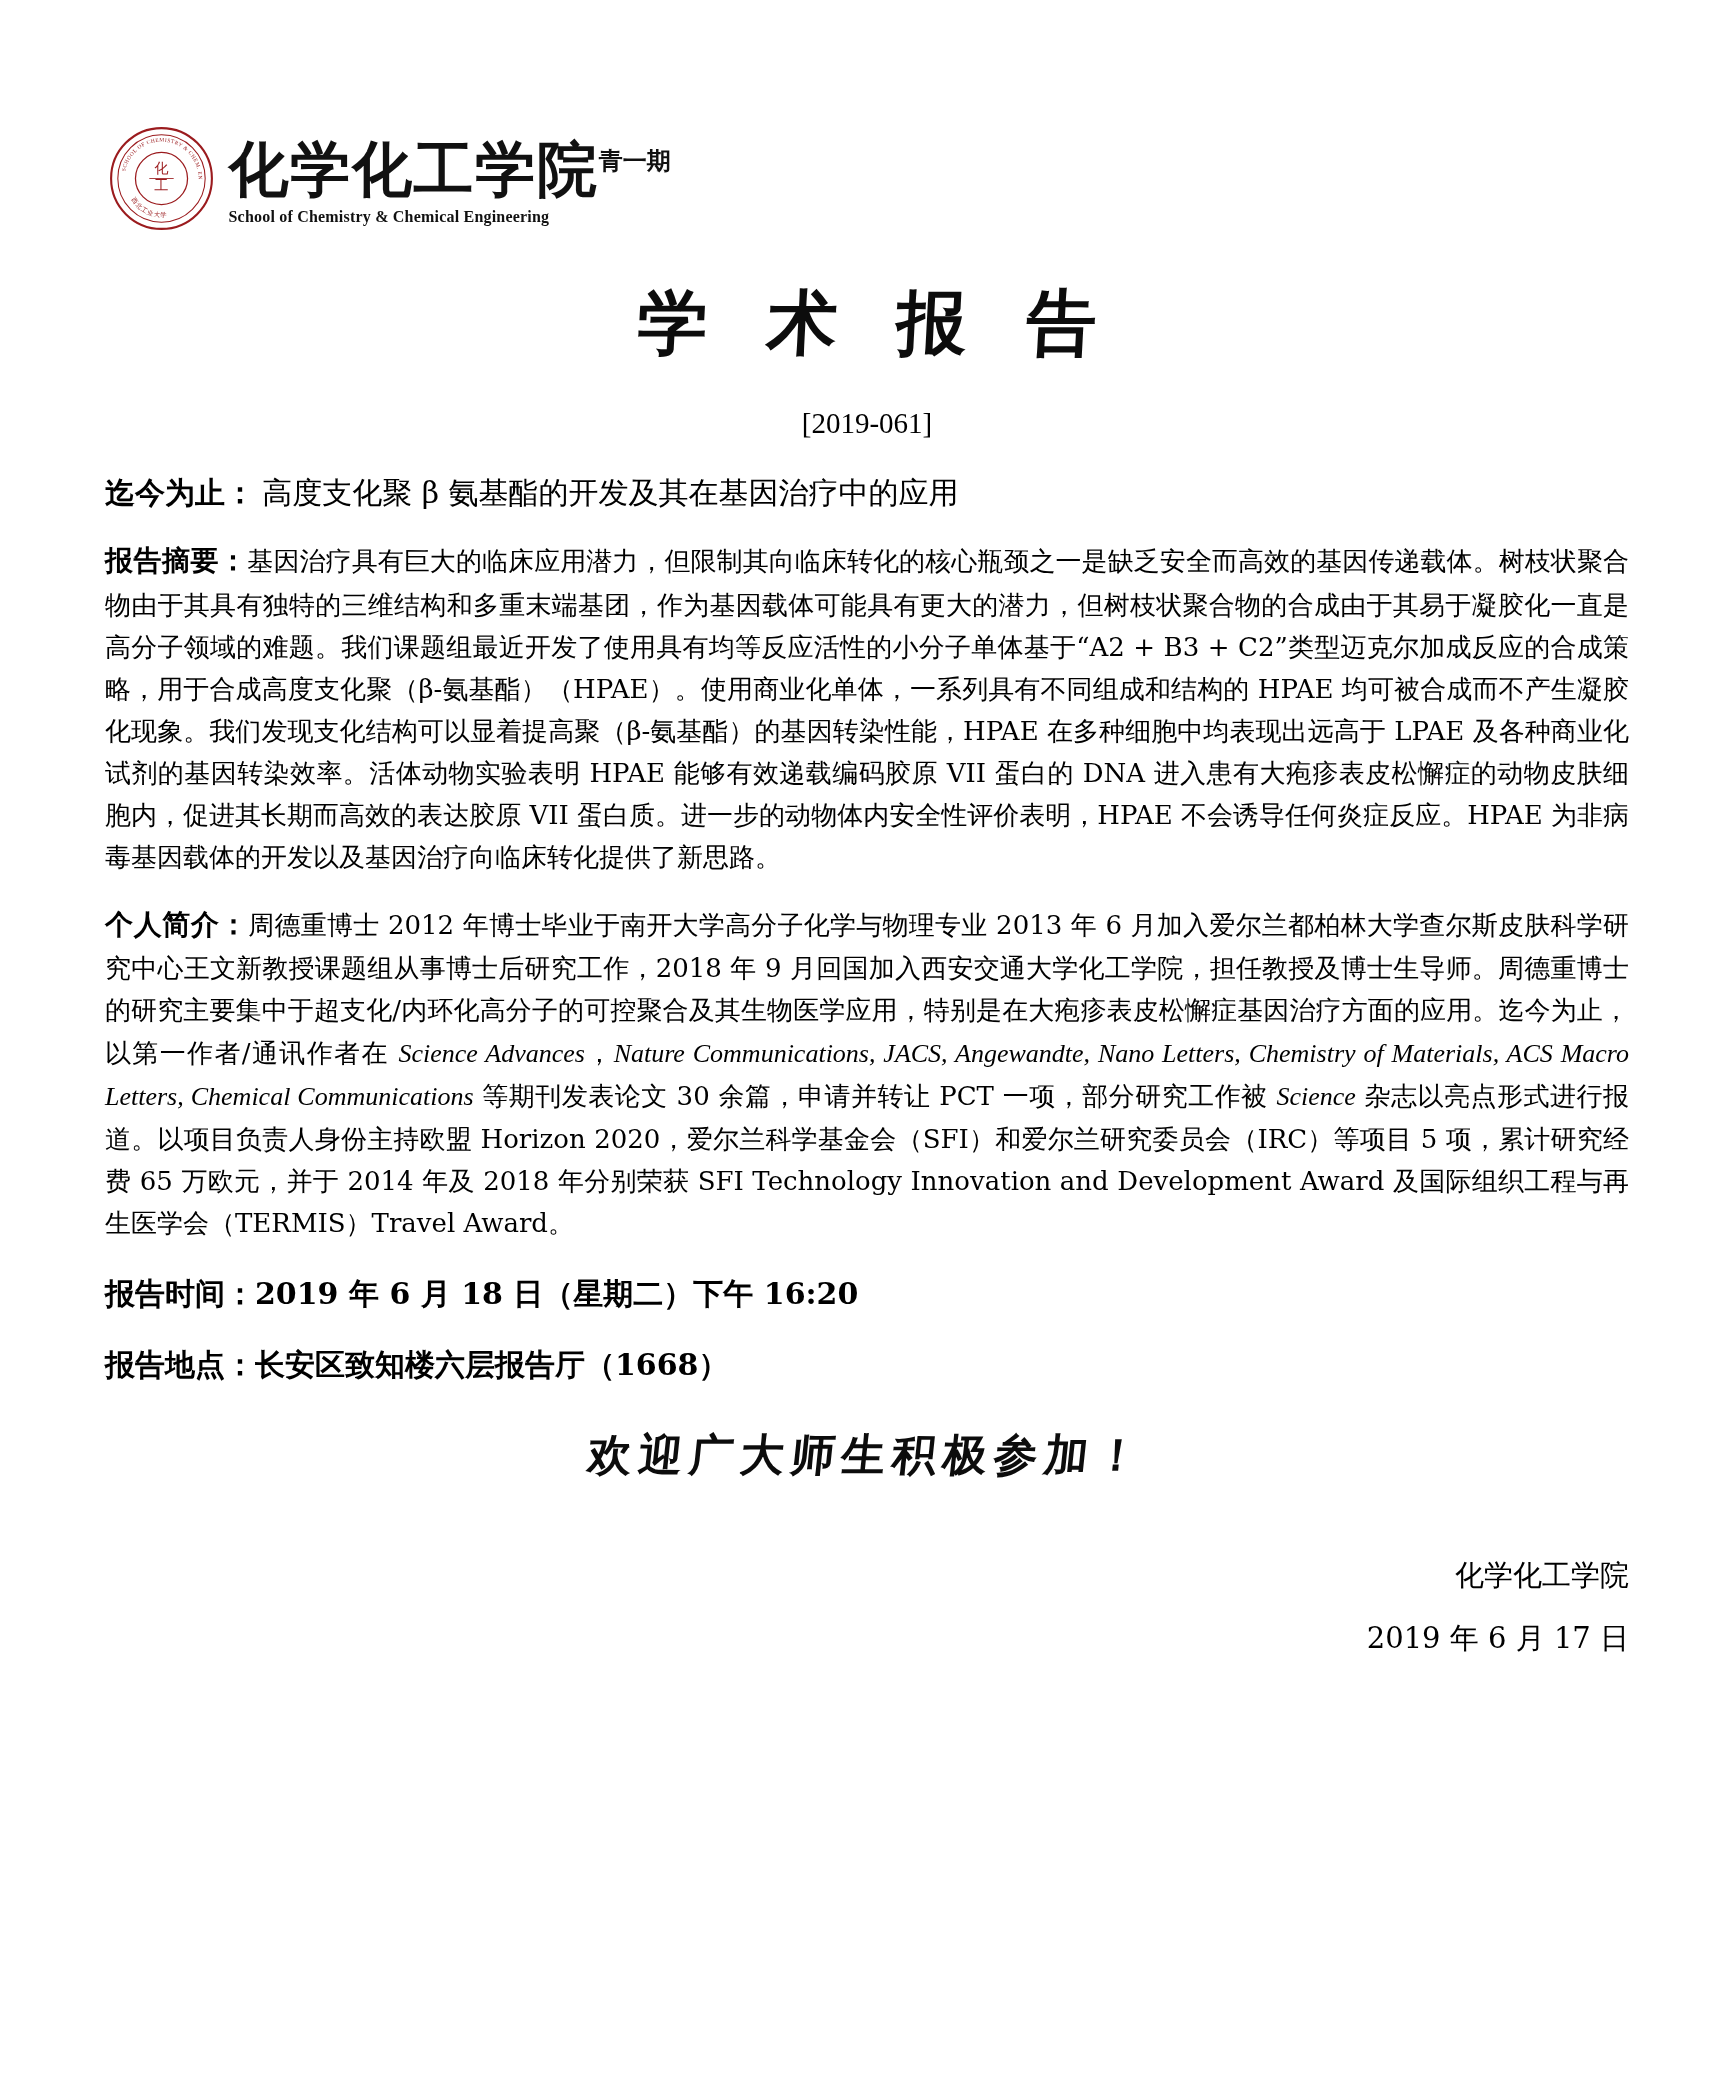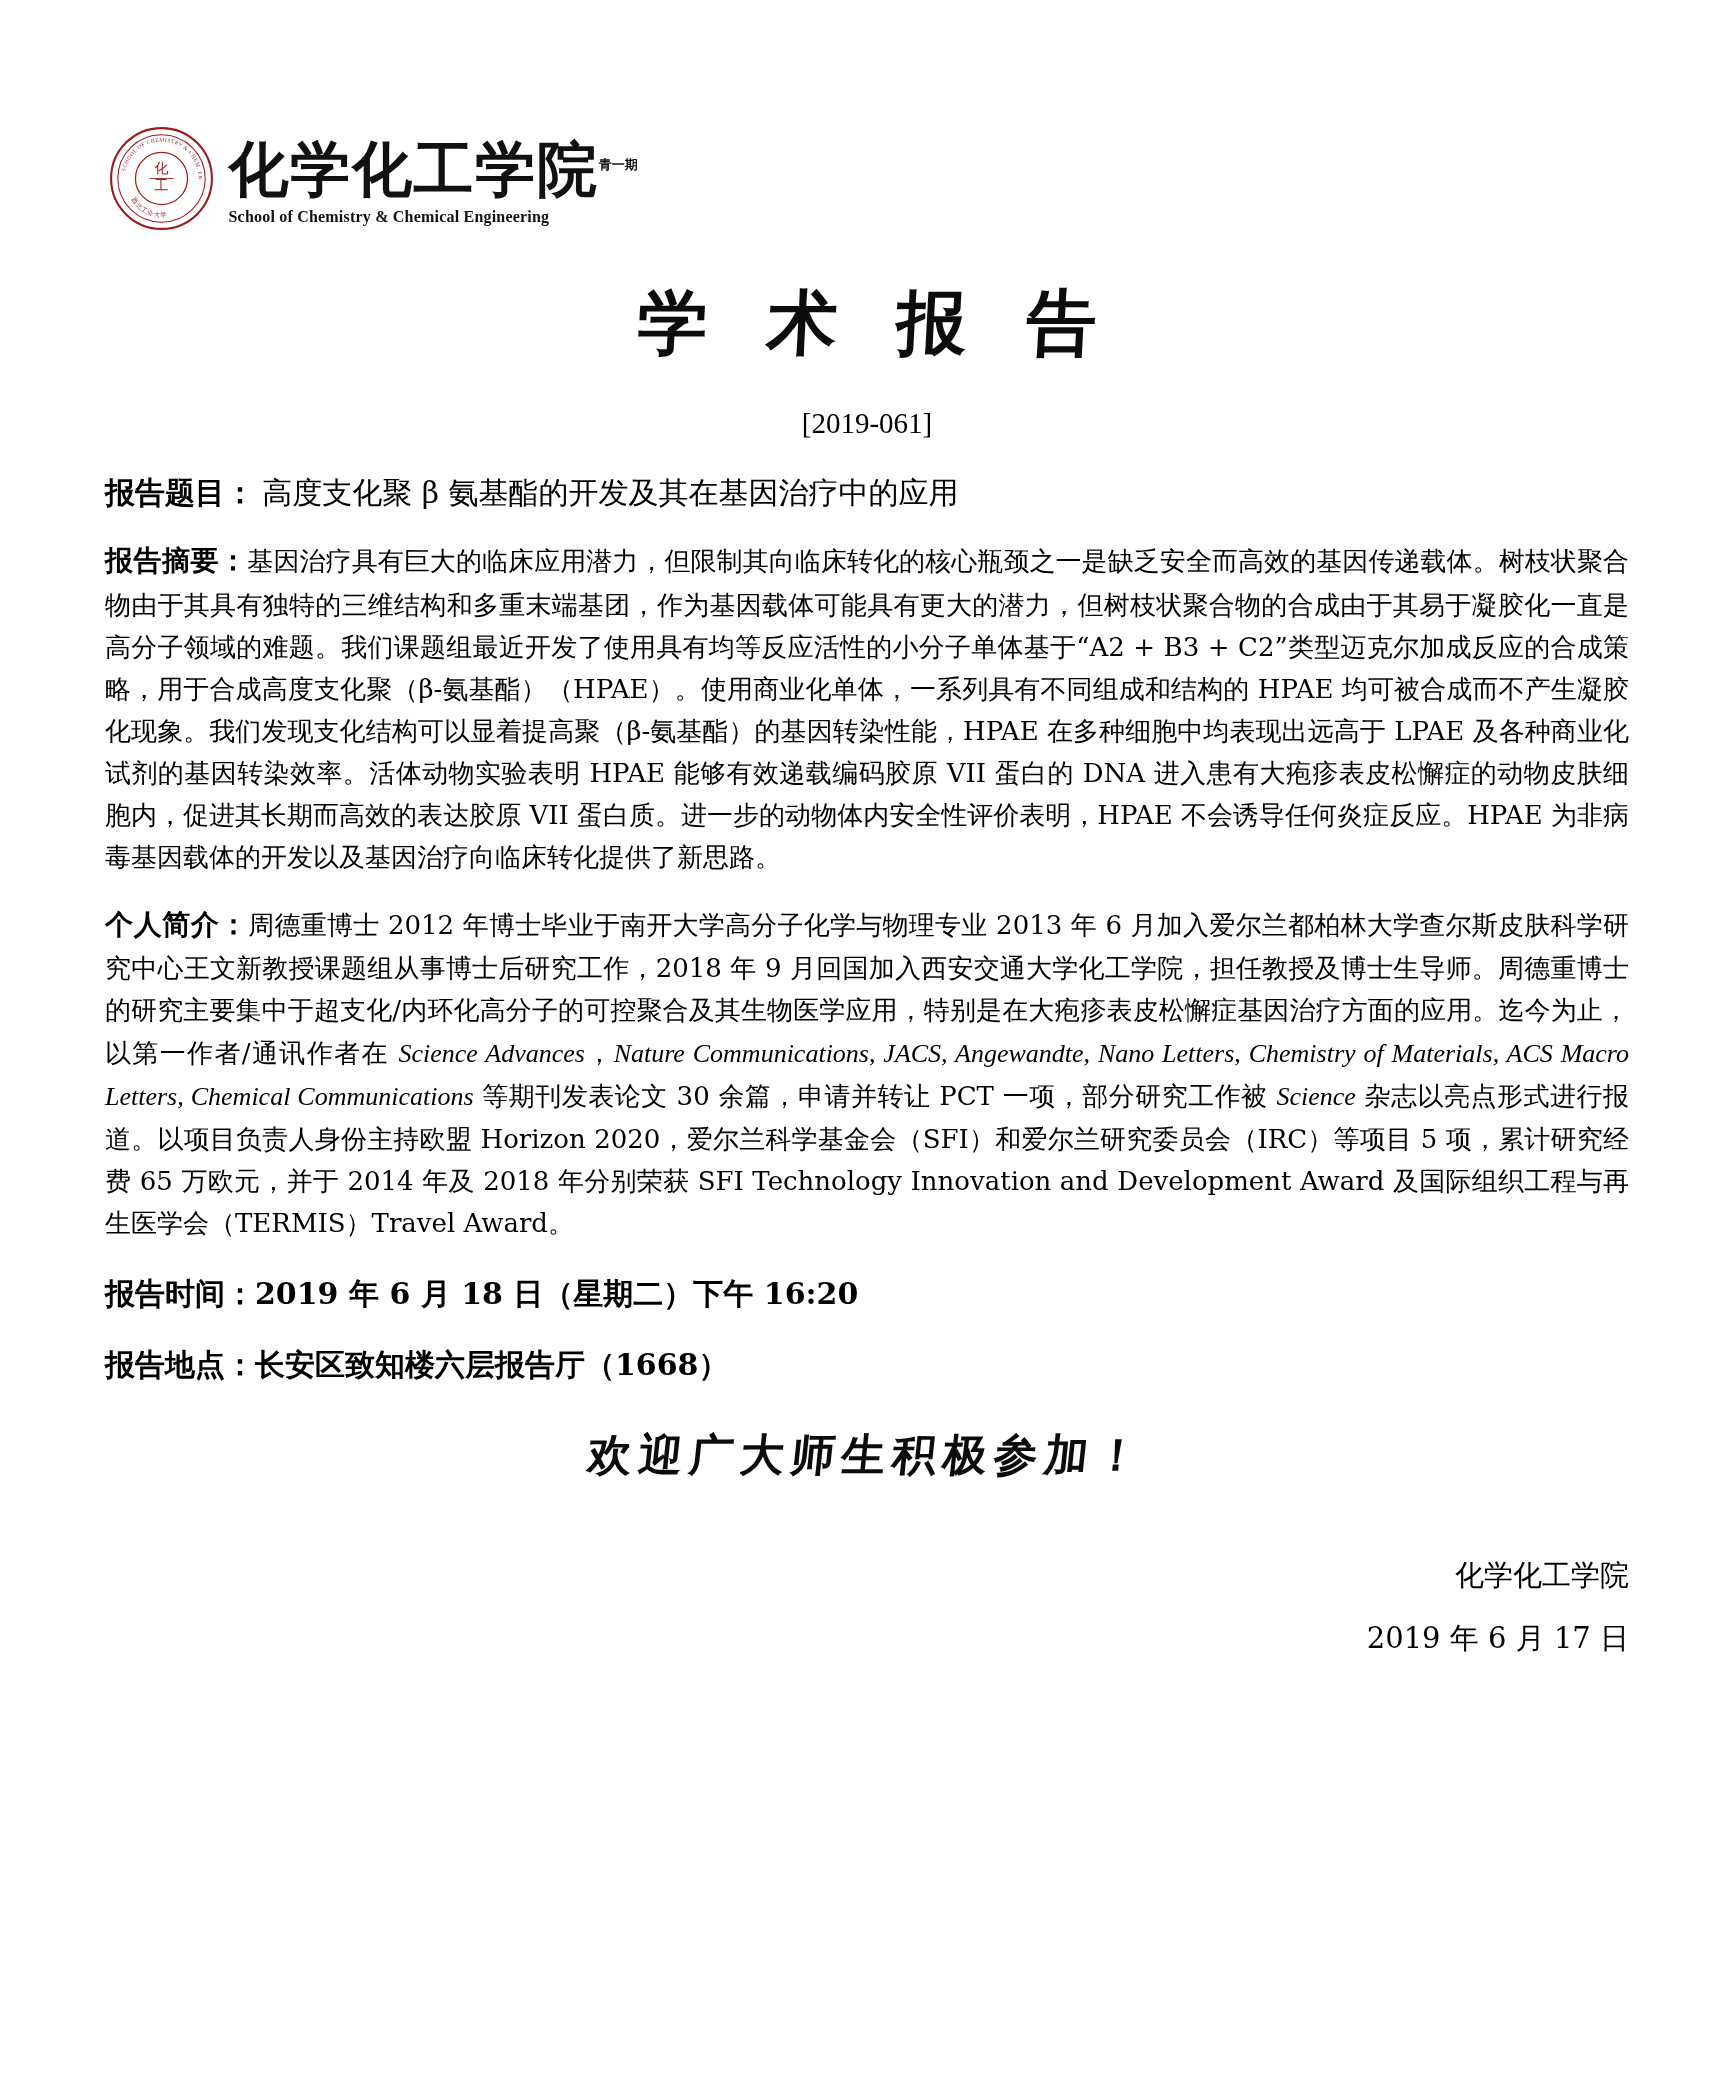--- a/index.html
+++ b/index.html
@@ -45,21 +45,21 @@
   .logo-cn {
     font-family: "DejaVu Serif", serif;
     font-size: 60px;
     line-height: 1.08;
     letter-spacing: 1.7px;
     color: #111111;
     font-weight: 700;
     white-space: nowrap;
   }
   .logo-cn .sup {
-    font-size: 13px;
+    font-size: 24px;
     vertical-align: super;
     letter-spacing: 0;
   }
   .logo-en {
     font-family: "Liberation Serif", serif;
     font-size: 16px;
     font-weight: 700;
     letter-spacing: 0.2px;
     color: #111111;
     margin-top: 5.9px;
@@ -177,21 +177,21 @@
     <div class="logo-text">
       <div class="logo-cn"><span>化学化工学院</span><span class="sup">青一期</span></div>
       <div class="logo-en">School of Chemistry &amp; Chemical Engineering</div>
     </div>
   </div>
 
   <div class="doc-title">学 术 报 告</div>
   <div class="doc-code">[2019-061]</div>
 
   <div class="field">
-    <span class="field-label">报告题目：</span>
+    <span class="field-label">迄今为止：</span>
     <span class="field-value">高度支化聚 β 氨基酯的开发及其在基因治疗中的应用</span>
   </div>
 
 
   <div class="para">
     <span class="lead">报告摘要：</span><span>基因治疗具有巨大的临床应用潜力，但限制其向临床转化的核心瓶颈之一是缺乏安全而高效的基因传递载体。树枝状聚合物由于其具有独特的三维结构和多重末端基团，作为基因载体可能具有更大的潜力，但树枝状聚合物的合成由于其易于凝胶化一直是高分子领域的难题。我们课题组最近开发了使用具有均等反应活性的小分子单体基于“A2 + B3 + C2”类型迈克尔加成反应的合成策略，用于合成高度支化聚（β-氨基酯）（HPAE）。使用商业化单体，一系列具有不同组成和结构的 HPAE 均可被合成而不产生凝胶化现象。我们发现支化结构可以显着提高聚（β-氨基酯）的基因转染性能，HPAE 在多种细胞中均表现出远高于 LPAE 及各种商业化试剂的基因转染效率。活体动物实验表明 HPAE 能够有效递载编码胶原 VII 蛋白的 DNA 进入患有大疱疹表皮松懈症的动物皮肤细胞内，促进其长期而高效的表达胶原 VII 蛋白质。进一步的动物体内安全性评价表明，HPAE 不会诱导任何炎症反应。HPAE 为非病毒基因载体的开发以及基因治疗向临床转化提供了新思路。</span>
   </div>
 
   <div class="para">
     <span class="lead">个人简介：</span><span>周德重博士 2012 年博士毕业于南开大学高分子化学与物理专业 2013 年 6 月加入爱尔兰都柏林大学查尔斯皮肤科学研究中心王文新教授课题组从事博士后研究工作，2018 年 9 月回国加入西安交通大学化工学院，担任教授及博士生导师。周德重博士的研究主要集中于超支化/内环化高分子的可控聚合及其生物医学应用，特别是在大疱疹表皮松懈症基因治疗方面的应用。迄今为止，以第一作者/通讯作者在 </span><em>Science Advances</em><span>，</span><em>Nature Communications, JACS, Angewandte, Nano Letters, Chemistry of Materials, ACS Macro Letters, Chemical Communications</em><span> 等期刊发表论文 30 余篇，申请并转让 PCT 一项，部分研究工作被 </span><em>Science</em><span> 杂志以亮点形式进行报道。以项目负责人身份主持欧盟 Horizon 2020，爱尔兰科学基金会（SFI）和爱尔兰研究委员会（IRC）等项目 5 项，累计研究经费 65 万欧元，并于 2014 年及 2018 年分别荣获 SFI Technology Innovation and Development Award 及国际组织工程与再生医学会（TERMIS）Travel Award。</span>

